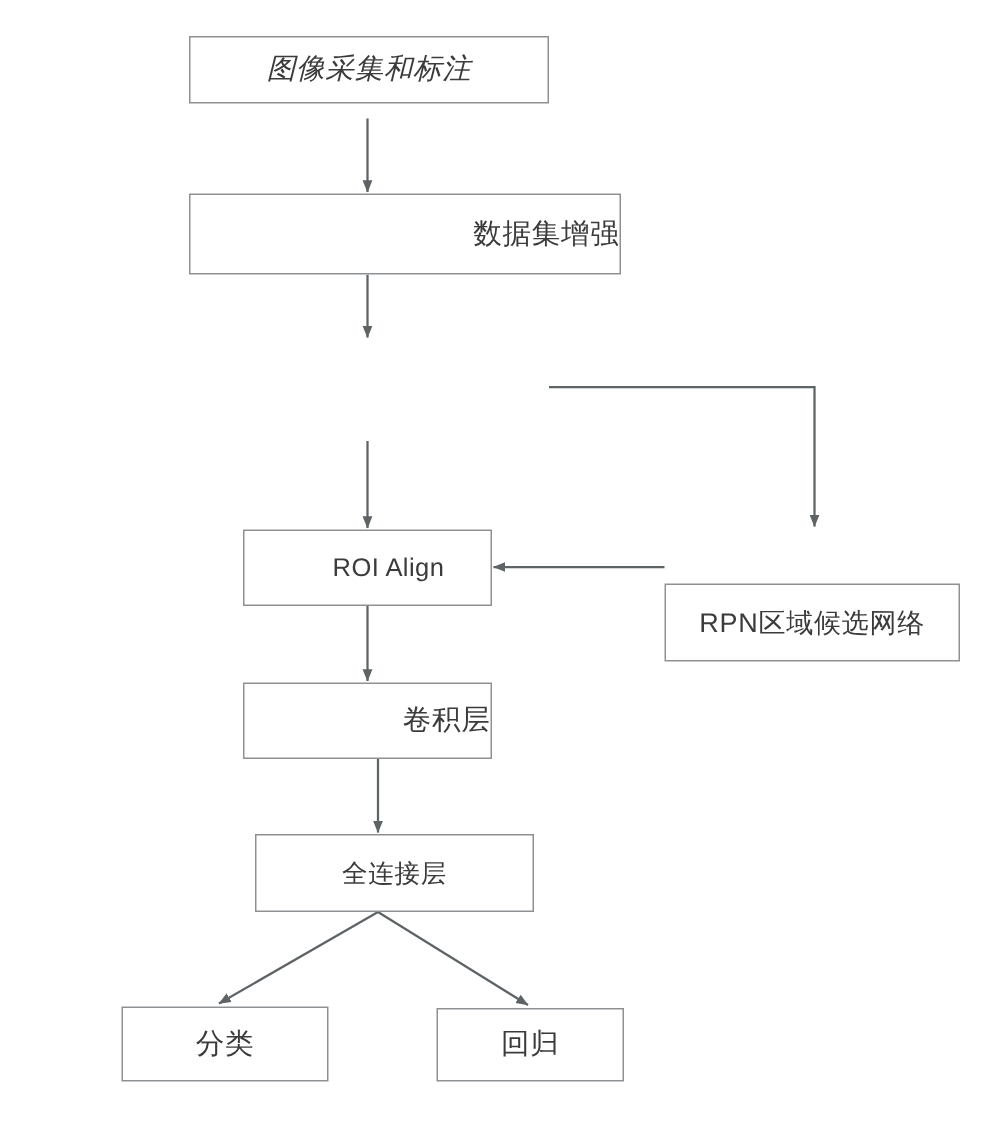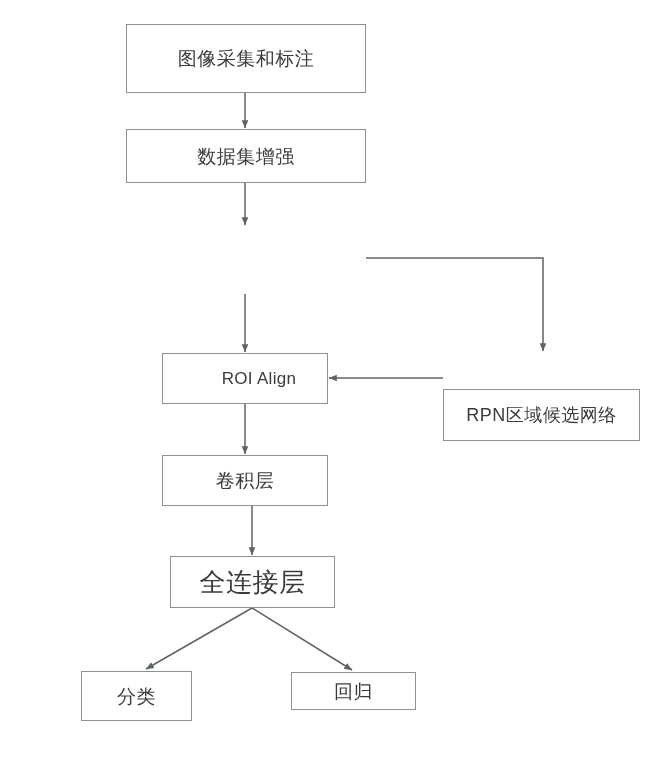--- a/index.html
+++ b/index.html
@@ -35,29 +35,29 @@
     justify-content: center;
     color: #3b3b3b;
     letter-spacing: 0.5px;
     white-space: nowrap;
     z-index: 2;
   }
   .node-label {
     display: block;
     line-height: 1;
   }
-  .n-image-acquisition { left: 126px; top: 24px;  width: 240px; height: 69px;  font-size: 19px; }
-  .n-dataset-aug       { left: 126px; top: 129px; width: 240px; height: 54px;  font-size: 19px; }
+  .n-image-acquisition { left: 126px; top: 24px;  width: 240px; height: 45px;  font-size: 19px; font-style: italic; }
+  .n-dataset-aug       { left: 126px; top: 129px; width: 288px; height: 54px;  font-size: 19px; justify-content: flex-end; }
   .n-fpn               { left: 125px; top: 226px; width: 241px; height: 68px;  font-size: 19px; }
   .n-roi-align         { left: 162px; top: 353px; width: 166px; height: 51px;  font-size: 17px; letter-spacing: 0.3px; padding-left: 28px; }
   .n-rpn               { left: 443px; top: 352px; width: 197px; height: 52px;  font-size: 18px; margin-top: 37px; }
-  .n-conv              { left: 162px; top: 455px; width: 166px; height: 51px;  font-size: 19px; }
-  .n-fc                { left: 170px; top: 556px; width: 165px; height: 52px;  font-size: 26px; }
-  .n-classification    { left:  81px; top: 671px; width: 111px; height: 50px;  font-size: 19px; }
-  .n-regression        { left: 291px; top: 672px; width: 125px; height: 38px;  font-size: 19px; }
+  .n-conv              { left: 162px; top: 455px; width: 166px; height: 51px;  font-size: 19px; justify-content: flex-end; }
+  .n-fc                { left: 170px; top: 556px; width: 186px; height: 52px;  font-size: 17px; }
+  .n-classification    { left:  81px; top: 671px; width: 138px; height: 50px;  font-size: 19px; }
+  .n-regression        { left: 291px; top: 672px; width: 125px; height: 49px;  font-size: 19px; }
 </style>
 </head>
 <body>
 
 <div id="flowchart-canvas">
 
   <svg id="edge-layer" viewBox="0 0 671 765" width="671" height="765" xmlns="http://www.w3.org/2000/svg">
     <defs>
       <marker id="arrowhead" markerWidth="7" markerHeight="7" refX="5.2" refY="2.6" orient="auto" markerUnits="strokeWidth">
         <path d="M0,0.4 L5.4,2.6 L0,4.8 z" fill="#5e6366"></path>

